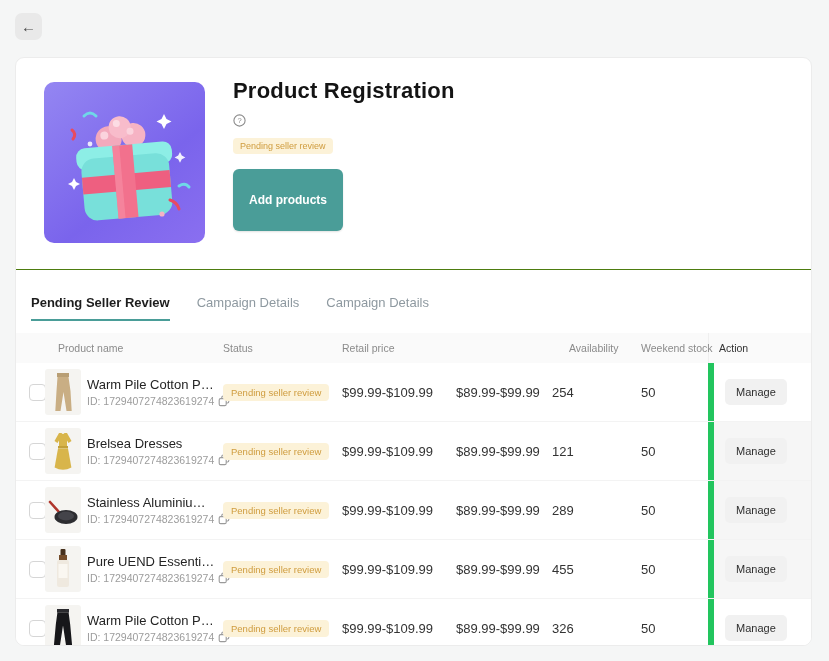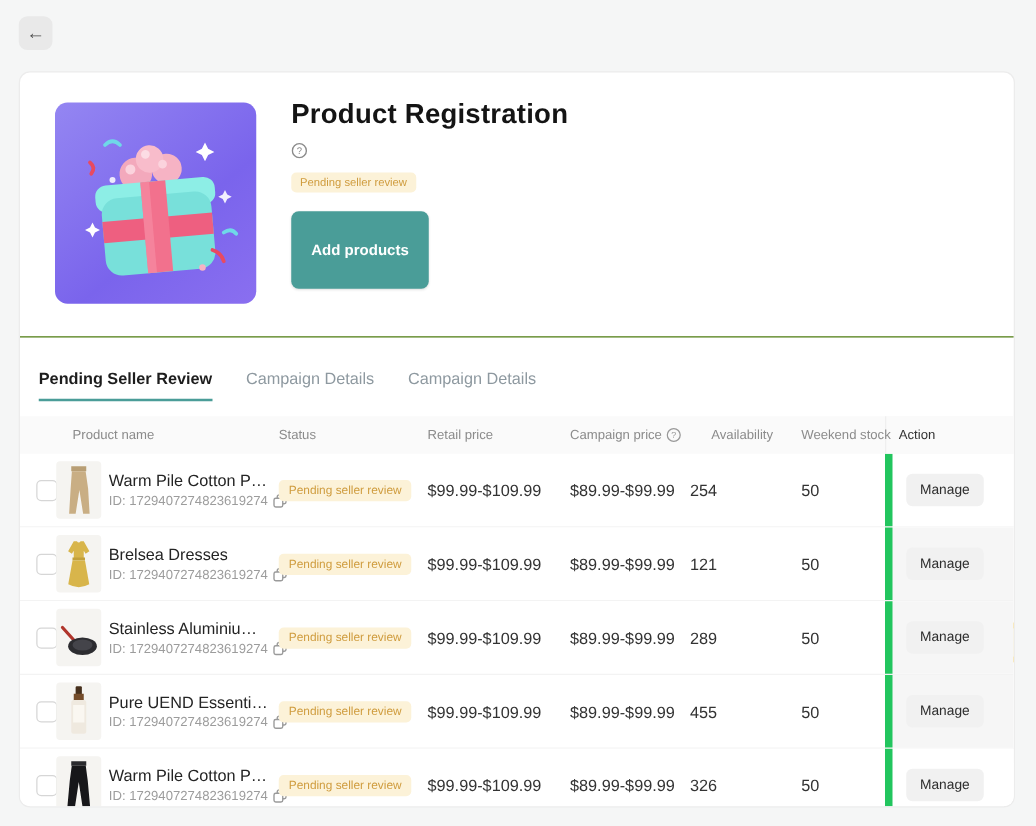--- a/index.html
+++ b/index.html
@@ -148,29 +148,20 @@
     <div class="highlight-box">
       <button class="batch-btn">Batch Approve</button>
     </div>
   </div>
 
   <div class="thead">
     <div class="h-action-bg"></div>
     <div class="hcell h-product">Product name</div>
     <div class="hcell h-status">Status</div>
     <div class="hcell h-retail">Retail price</div>
-    <div class="hcell h-campaign">
-      <span>Campaign price</span>
-      <span class="info-ic">
-        <svg width="12" height="12" viewBox="0 0 13 13">
-            <circle cx="6.5" cy="6.5" r="5.6" fill="none" stroke="#999" stroke-width="1.1"></circle>
-            <text x="6.5" y="9.2" font-size="7.6" text-anchor="middle" fill="#999" font-family="Liberation Sans,sans-serif">?</text>
-          </svg>
-      </span>
-    </div>
     <div class="hcell h-avail">Availability</div>
     <div class="hcell h-stock">Weekend stock</div>
     <div class="hcell h-action">Action</div>
   </div>
 
   <div class="tbody">
   <div class="trow">
     <span class="cell c-check">
           <span class="checkbox"></span>
         </span>

